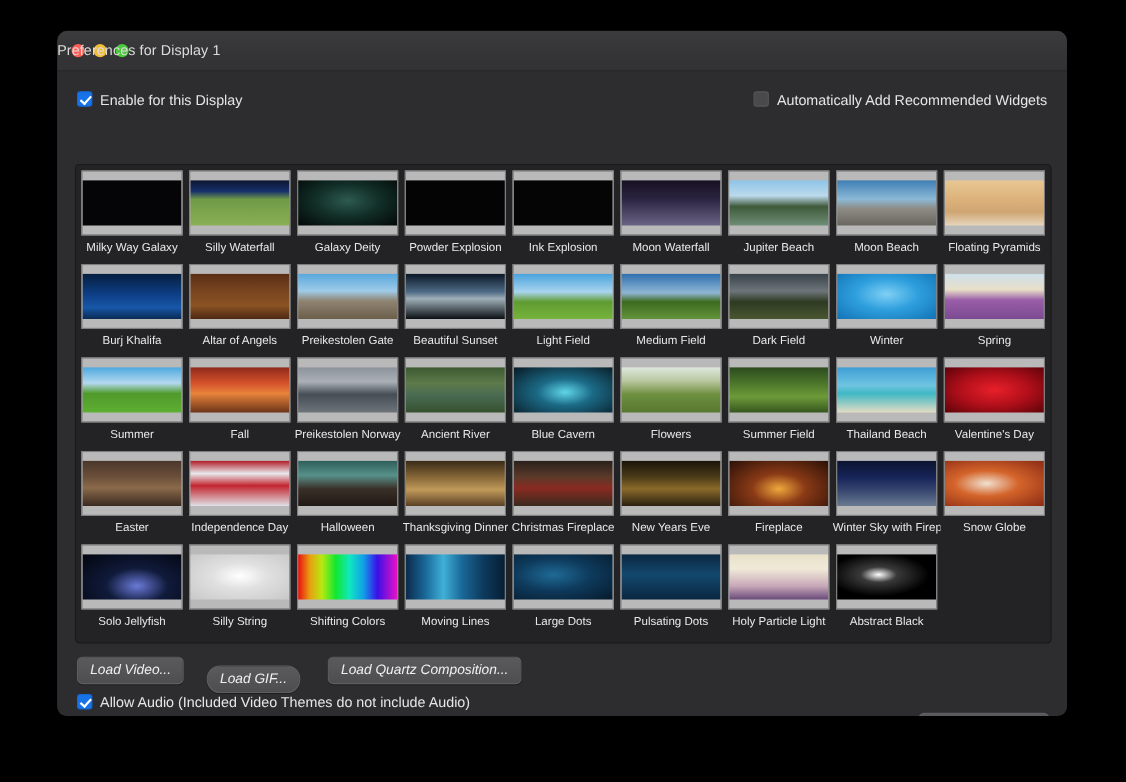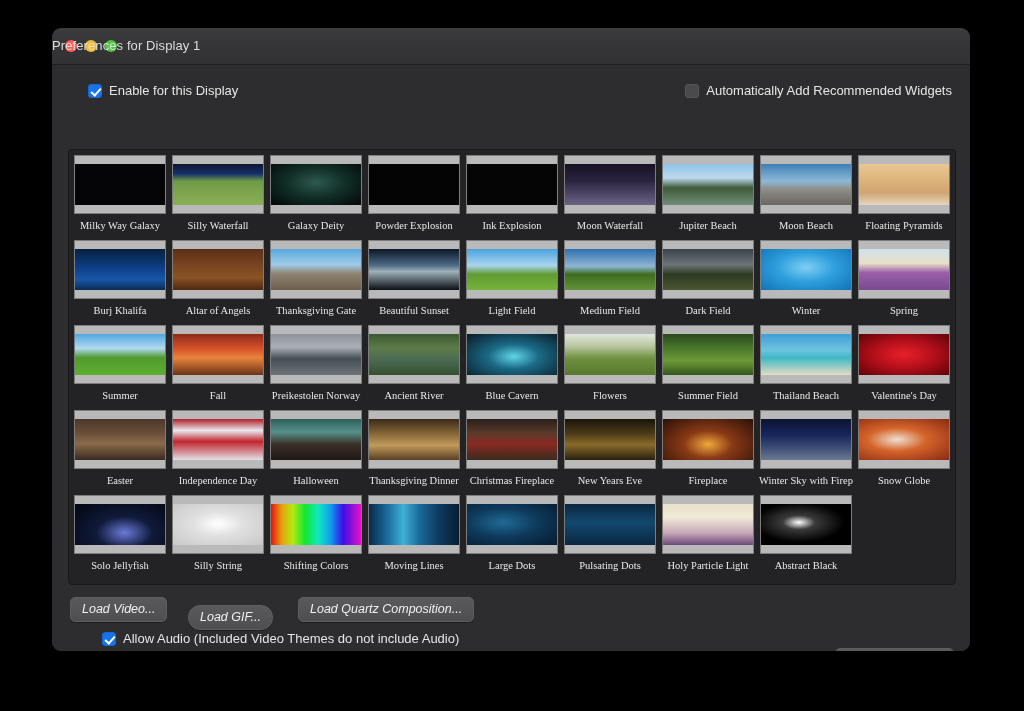--- a/index.html
+++ b/index.html
@@ -63,23 +63,21 @@
     position: relative;
     height: 586px;
     background: #2d2d2f;
     padding: 0;
   }
 
   
   .cbrow {
     position: absolute;
     display: flex;
-    align-items: center;
     gap: 7px;
-    margin-left: 18px;
   }
   .cb {
     width: 14px; height: 14px;
     border-radius: 3px;
     flex: 0 0 auto;
     position: relative;
     box-sizing: border-box;
   }
   .cb.on {
     background: #1673e8;
@@ -117,21 +115,20 @@
     background: #232325;
     border: 1px solid #191919;
     border-radius: 4px;
     overflow: hidden;
   }
   #grid {
     display: grid;
     grid-template-columns: repeat(9, 1fr);
     grid-auto-rows: 85px;
     padding: 5px 2px 0 2px;
-    font-family: Liberation Serif, serif;
   }
   .cell {
     position: relative;
     width: 98px;
     justify-self: center;
   }
   .thumb {
     width: 92px;
     height: 59px;
     margin: 0 auto;
@@ -171,21 +168,21 @@
     padding: 4px 11px 5px 11px;
     white-space: nowrap;
     box-shadow: 0 1px 0 rgba(0,0,0,0.35);
     font-style: italic;
   }
   #btn-video { left: 18px;  top: 532px; }
   #btn-gif   { left: 136px; top: 540px; border-radius: 12px; }
   #btn-quartz{ left: 234px; top: 532px; margin-left: 12px; }
   #btn-clear { right: 16px; top: 583px; }
 
-  #audio-row   { left: 32px; top: 566px; }
+  #audio-row   { left: 18px; top: 566px; }
 </style>
 </head>
 <body>
 
 <div id="window">
 
   <div id="titlebar">
     <div class="traffic">
       <span class="light red"></span>
       <span class="light yellow"></span>
@@ -271,21 +268,21 @@
           <div class="cell">
             <div class="thumb">
               <div class="art" style="background:linear-gradient(to bottom,#5b2f16 0%,#7a4520 40%,#8a5324 70%,#4d2812 100%);"></div>
             </div>
             <div class="caption">Altar of Angels</div>
           </div>
           <div class="cell">
             <div class="thumb">
               <div class="art" style="background:linear-gradient(to bottom,#59a8dd 0%,#9fcbe8 38%,#8f8472 60%,#6b5f4b 100%);"></div>
             </div>
-            <div class="caption">Thanksgiving Gate</div>
+            <div class="caption">Preikestolen Gate</div>
           </div>
           <div class="cell">
             <div class="thumb">
               <div class="art" style="background:linear-gradient(to bottom,#0b1726 0%,#4e6b86 40%,#9fb0b8 55%,#0a0f14 100%);"></div>
             </div>
             <div class="caption">Beautiful Sunset</div>
           </div>
           <div class="cell">
             <div class="thumb">
               <div class="art" style="background:linear-gradient(to bottom,#4aa3dd 0%,#a9d4ee 40%,#5f9b31 62%,#76b33c 100%);"></div>

